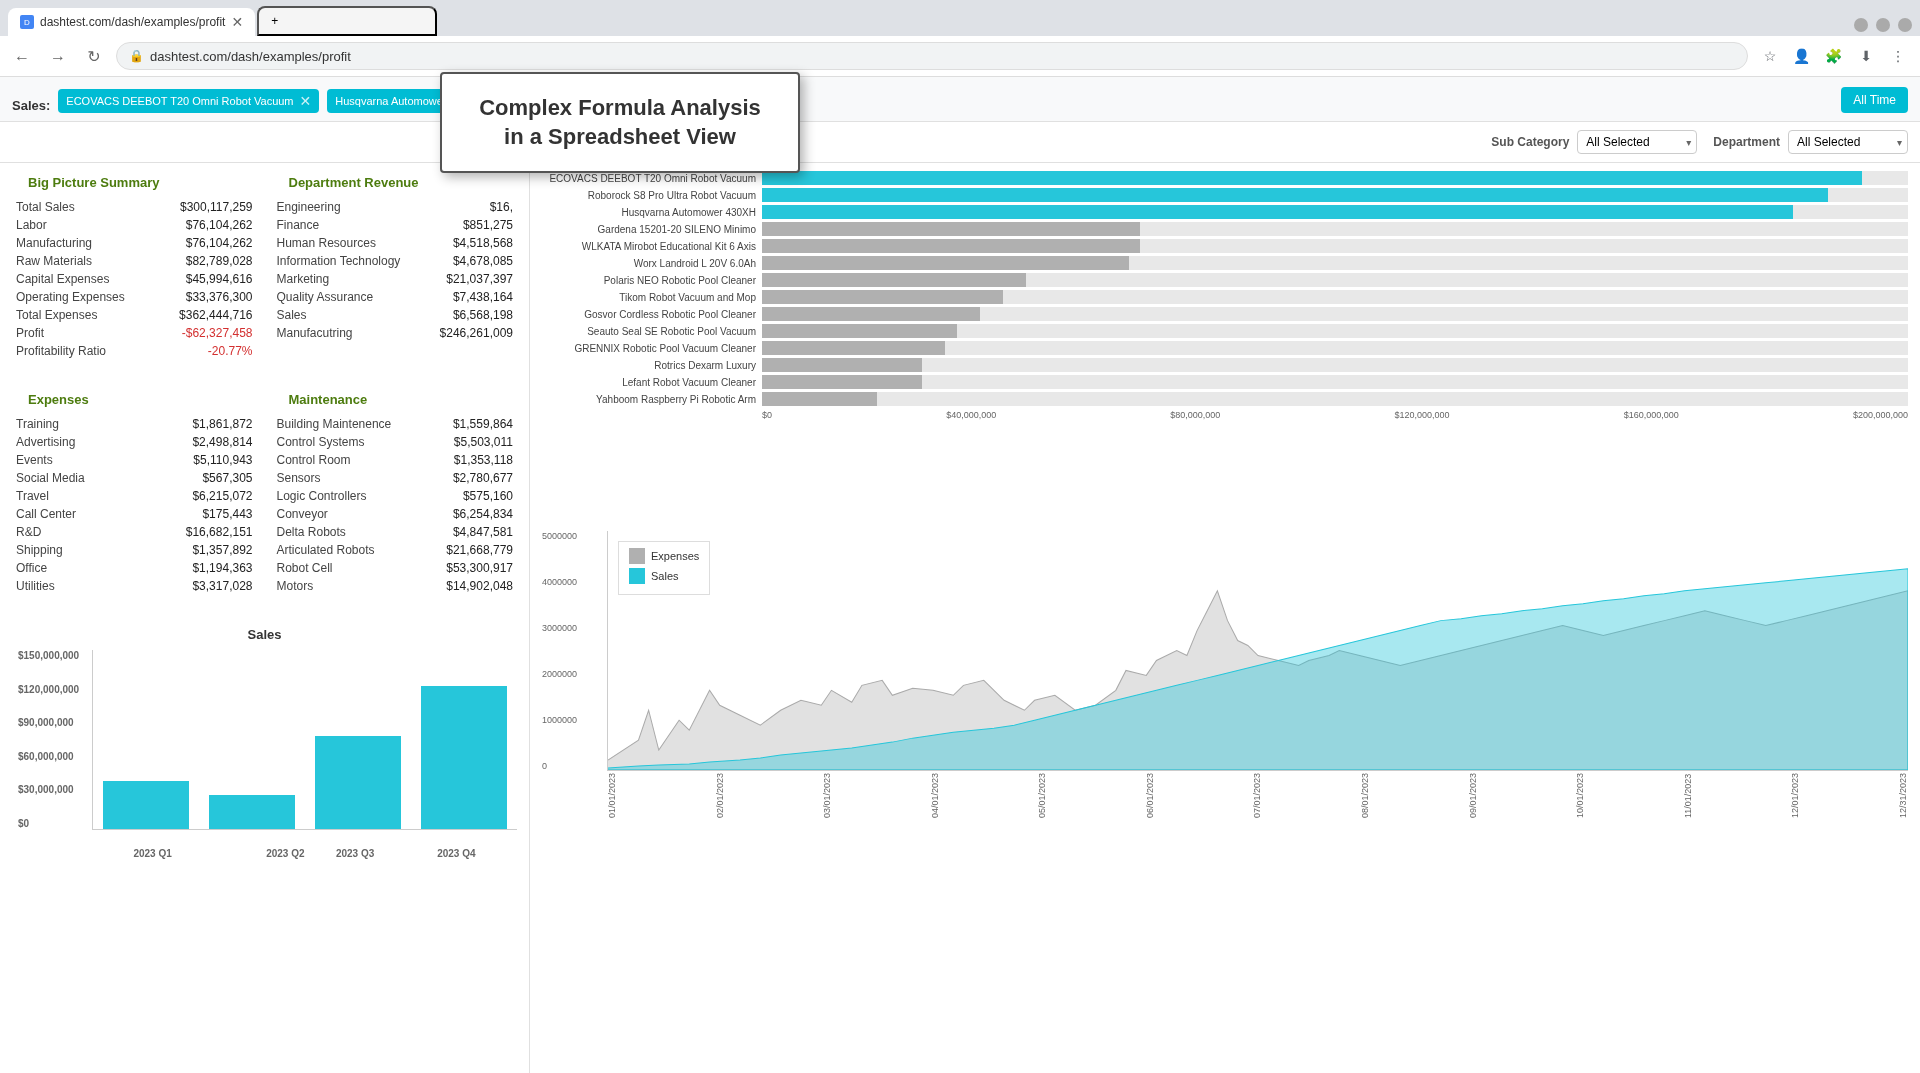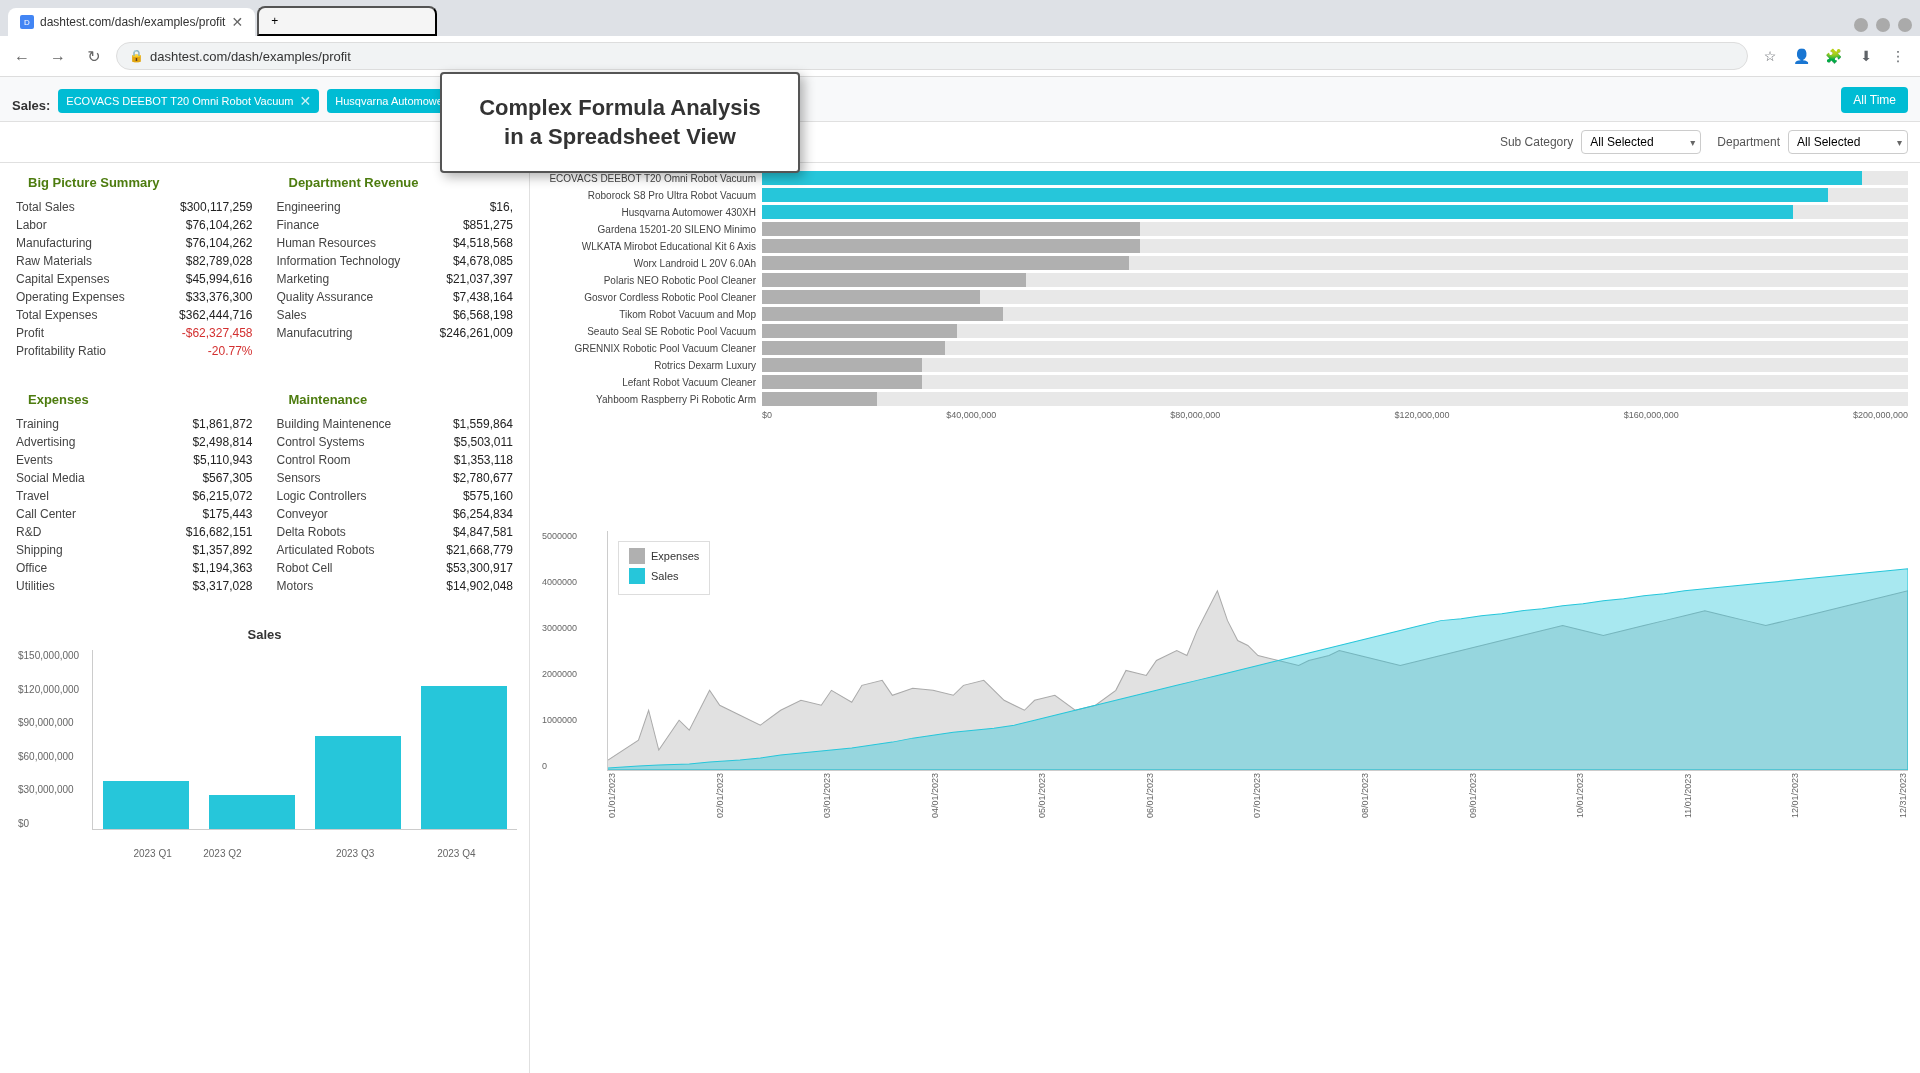--- a/index.html
+++ b/index.html
@@ -27,21 +27,21 @@
     .sales-bar { background: #f8f9fa; border-bottom: 1px solid #e0e0e0; padding: 8px 12px; display: flex; align-items: flex-end; gap: 8px; }
     .sales-label { font-weight: bold; font-size: 13px; color: #333; }
     .filter-tag { background: #00bcd4; color: white; padding: 4px 8px; border-radius: 4px; font-size: 11px; display: flex; align-items: center; gap: 6px; }
     .filter-tag .tag-close { cursor: pointer; font-size: 14px; color: rgba(255,255,255,0.8); }
     .filter-tag-close-all { background: none; border: 1px solid #ccc; color: #555; padding: 4px 8px; border-radius: 4px; font-size: 18px; cursor: pointer; line-height: 1; }
     .time-btn { margin-left: auto; background: #00bcd4; color: white; border: none; padding: 6px 12px; border-radius: 4px; font-size: 12px; cursor: pointer; }
 
     
     .filter-bar { background: white; border-bottom: 1px solid #e0e0e0; padding: 8px 12px; display: flex; align-items: center; gap: 16px; }
     .filter-group { display: flex; align-items: center; gap: 8px; }
-    .filter-label { font-size: 12px; color: #555; font-weight: 400; }
+    .filter-label { font-size: 12px; color: #555; font-weight: 700; }
     .filter-select { border: 1px solid #ccc; border-radius: 4px; padding: 4px 24px 4px 8px; font-size: 12px; background: white; cursor: pointer; appearance: none; min-width: 120px; }
     .filter-select-wrapper { position: relative; display: inline-block; }
     .filter-select-wrapper::after { content: '▾'; position: absolute; right: 6px; top: 50%; transform: translateY(-50%); pointer-events: none; color: #666; font-size: 10px; }
 
     
     .main-content { display: flex; flex: 1; overflow: hidden; }
 
     
     .left-panel { width: 530px; min-width: 530px; border-right: 1px solid #e0e0e0; overflow-y: auto; padding: 12px; }
     .section-title { font-weight: bold; font-size: 13px; color: #4d7c0f; margin-bottom: 8px; margin-left: 16px; }
@@ -349,40 +349,40 @@
                   <td>Motors</td>
                   <td>$14,902,048</td>
                 </tr>
               </tbody>
           </table>
         </div>
       </div>
 
       <div>
         <div class="sales-chart-title">Sales</div>
-        <div style="margin-left: 80px; position: relative;">
+        <div style="margin-left: 80px; position: relative; font-weight: bold;">
           <div class="chart-area" style="height:180px;">
             <div class="chart-y-labels" id="chart-y-labels">
                 <div>$150,000,000</div>
                 <div>$120,000,000</div>
                 <div>$90,000,000</div>
                 <div>$60,000,000</div>
                 <div>$30,000,000</div>
                 <div>$0</div>
               </div>
             <div class="chart-bars" id="chart-bars-container">
                 <div class="chart-bar" style="height: 27%;"></div>
                 <div class="chart-bar" style="height: 19%;"></div>
                 <div class="chart-bar" style="height: 52%;"></div>
                 <div class="chart-bar" style="height: 80%;"></div>
               </div>
           </div>
           <div class="chart-x-labels" id="chart-x-labels">
               <div style="flex: 1 1 0%; text-align: center;">2023 Q1</div>
-              <div style="flex: 1 1 0%; text-align: left;">2023 Q2</div>
+              <div style="flex: 1 1 0%; text-align: right;">2023 Q2</div>
               <div style="flex: 1 1 0%; text-align: center;">2023 Q3</div>
               <div style="flex: 1 1 0%; text-align: center;">2023 Q4</div>
             </div>
         </div>
       </div>
     </div>
 
     <div class="right-panel" style="position:relative;">
 
       <div class="bar-chart-section">
@@ -424,29 +424,29 @@
                   <div class="bar-fill gray" style="width: 32%;"></div>
                 </div>
               </div>
               <div class="bar-row">
                 <div class="bar-label">Polaris NEO Robotic Pool Cleaner</div>
                 <div class="bar-track">
                   <div class="bar-fill gray" style="width: 23%;"></div>
                 </div>
               </div>
               <div class="bar-row">
+                <div class="bar-label">Tikom Robot Vacuum and Mop</div>
+                <div class="bar-track">
+                  <div class="bar-fill gray" style="width: 21%;"></div>
+                </div>
+              </div>
+              <div class="bar-row">
                 <div class="bar-label">Gosvor Cordless Robotic Pool Cleaner</div>
                 <div class="bar-track">
                   <div class="bar-fill gray" style="width: 19%;"></div>
-                </div>
-              </div>
-              <div class="bar-row">
-                <div class="bar-label">Tikom Robot Vacuum and Mop</div>
-                <div class="bar-track">
-                  <div class="bar-fill gray" style="width: 21%;"></div>
                 </div>
               </div>
               <div class="bar-row">
                 <div class="bar-label">Seauto Seal SE Robotic Pool Vacuum</div>
                 <div class="bar-track">
                   <div class="bar-fill gray" style="width: 17%;"></div>
                 </div>
               </div>
               <div class="bar-row">
                 <div class="bar-label">GRENNIX Robotic Pool Vacuum Cleaner</div>

